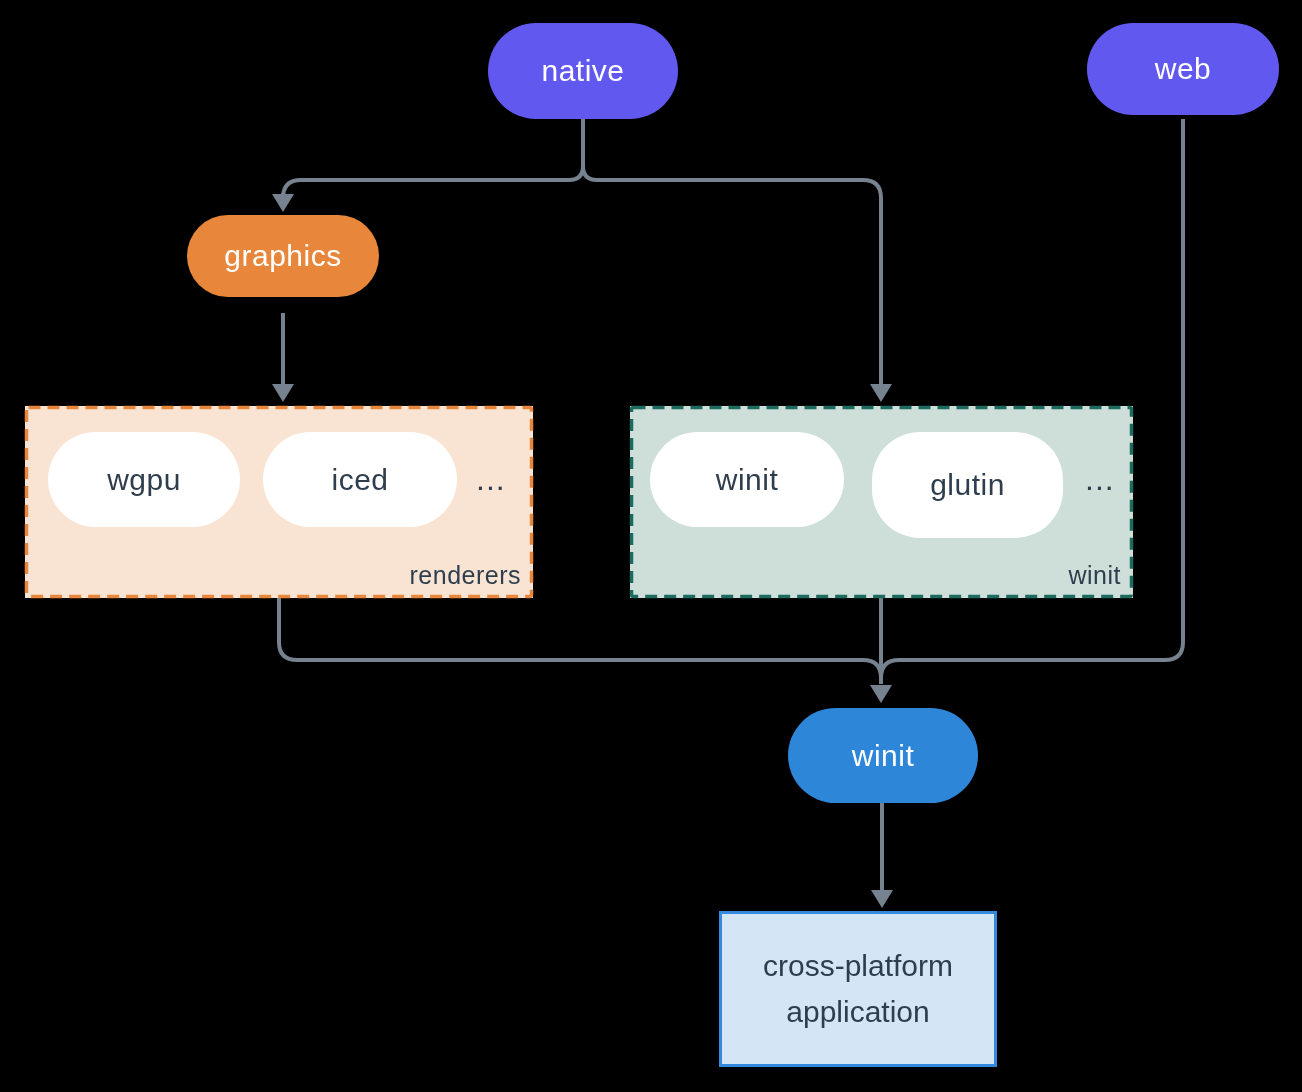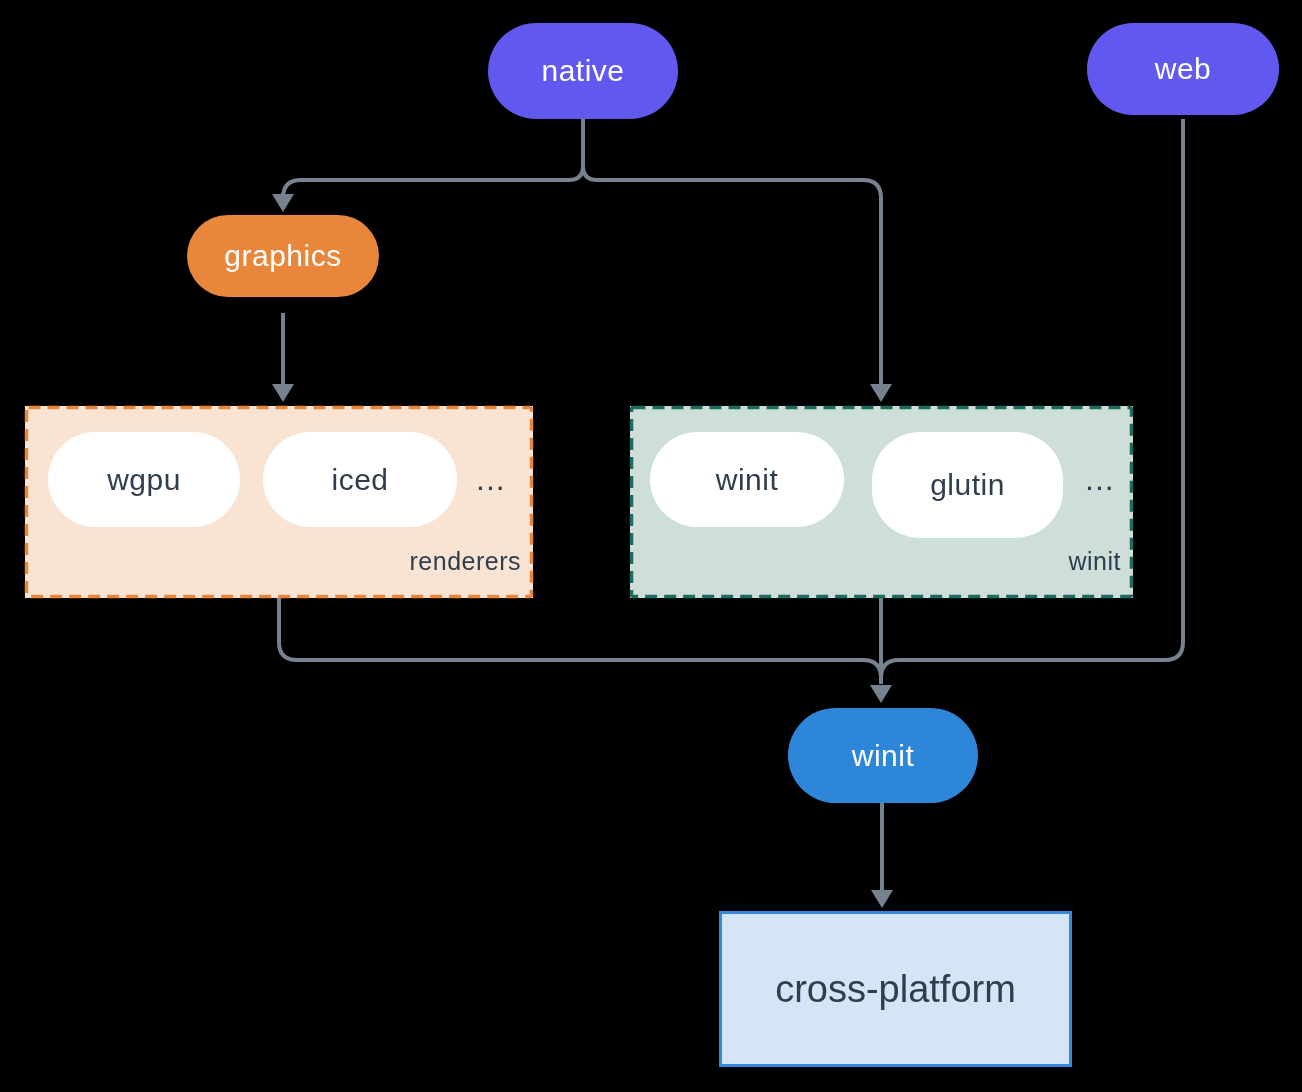--- a/index.html
+++ b/index.html
@@ -17,39 +17,39 @@
   .pill-blue   { background:#2E86D8; color:#ffffff; }
   .pill-white  { background:#ffffff; color:#2F3E4E; }
   .group { position:absolute; }
   .group-label {
     position:absolute; font-size:25px; color:#2F3E4E; letter-spacing:0.5px;
   }
   .ellipsis {
     position:absolute; font-size:32px; color:#2F3E4E; letter-spacing:1px;
   }
   .app-box {
-    position:absolute; left:719px; top:911px; width:353px; height:156px;
+    position:absolute; left:719px; top:911px; width:278px; height:156px;
     background:#D4E5F6; border:3px solid #3389DE; box-sizing:border-box;
     display:flex; flex-direction:column; align-items:center; justify-content:center;
-    font-size:38px; line-height:46px; color:#2F3E4E; text-align:center;
+    font-size:30px; line-height:46px; color:#2F3E4E; text-align:center;
   }
   
   #node-native   { left:488px; top:23px;  width:190px; height:96px; }
   #node-web      { left:1087px;top:23px;  width:192px; height:92px; }
   #node-graphics { left:187px; top:215px; width:192px; height:82px; }
   #node-iced     { left:788px; top:708px; width:190px; height:95px; }
   #group-renderers { left:25px;  top:406px; width:508px; height:192px; background:#F9E4D3; }
   #group-shells    { left:630px; top:406px; width:503px; height:192px; background:#CDDFD8; }
   #pill-wgpu   { left:23px;  top:26px; width:192px; height:95px; }
   #pill-glow   { left:238px; top:26px; width:194px; height:95px; }
   #pill-winit  { left:20px;  top:26px; width:194px; height:95px; }
   #pill-glutin { left:242px; top:26px; width:191px; height:106px; }
   #renderers-ellipsis { left:451px; top:55px; }
   #shells-ellipsis    { left:455px; top:55px; }
-  .group-label-br { right:12px; bottom:22px;margin-top:24px; }
+  .group-label-br { right:12px; bottom:8px;margin-top:24px; }
   .edges { position:absolute; left:0; top:0; pointer-events:none; }
 </style>
 </head>
 <body>
 
 <div class="stage">
 
   <div class="group" id="group-renderers">
     <div class="pill pill-white" id="pill-wgpu">
       <span>wgpu</span>
@@ -80,20 +80,21 @@
   </div>
   <div class="pill pill-orange" id="node-graphics">
     <span>graphics</span>
   </div>
   <div class="pill pill-blue" id="node-iced">
     <span>winit</span>
   </div>
 
   <div class="app-box">
     <div>cross-platform</div>
+    <div>application</div>
   </div>
 
   <svg class="edges" width="1302" height="1092" viewBox="0 0 1302 1092">
     <g fill="none" stroke="#76828F" stroke-width="4">
       <path d="M583 119 L583 166 Q583 180 569 180 L301 180 Q283 180 283 198 L283 193"></path>
       <path d="M583 119 L583 166 Q583 180 597 180 L863 180 Q881 180 881 198 L881 384"></path>
       <path d="M283 313 L283 384"></path>
       <path d="M279 598 L279 642 Q279 660 297 660 L863 660 Q881 660 881 678 L881 684"></path>
       <path d="M881 598 L881 684"></path>
       <path d="M1183 119 L1183 642 Q1183 660 1165 660 L899 660 Q881 660 881 678"></path>

